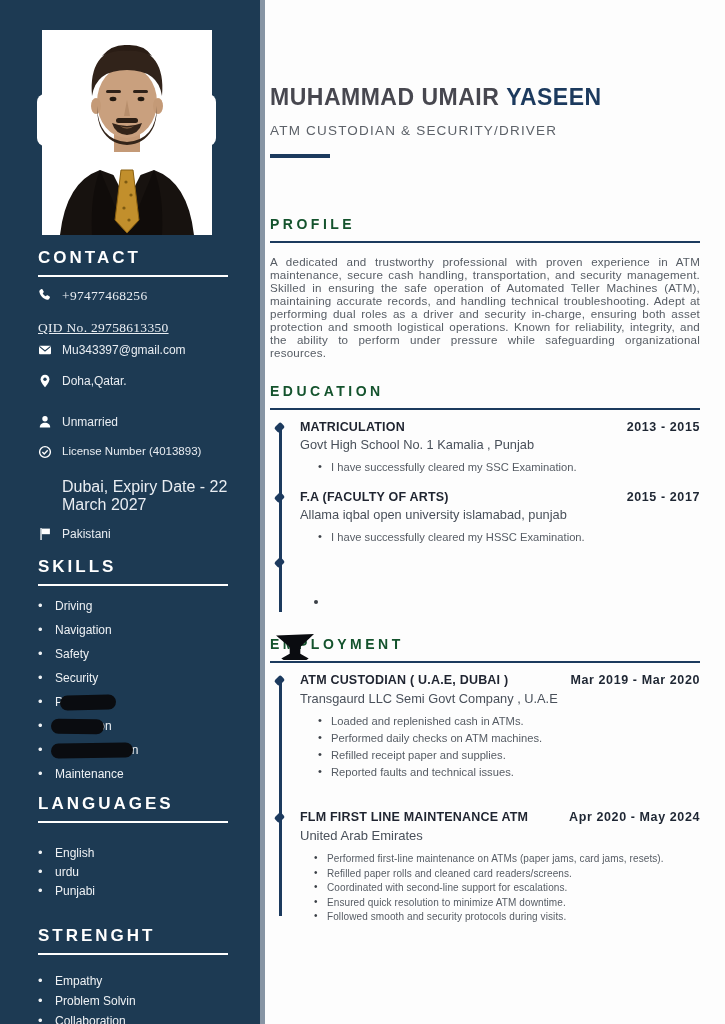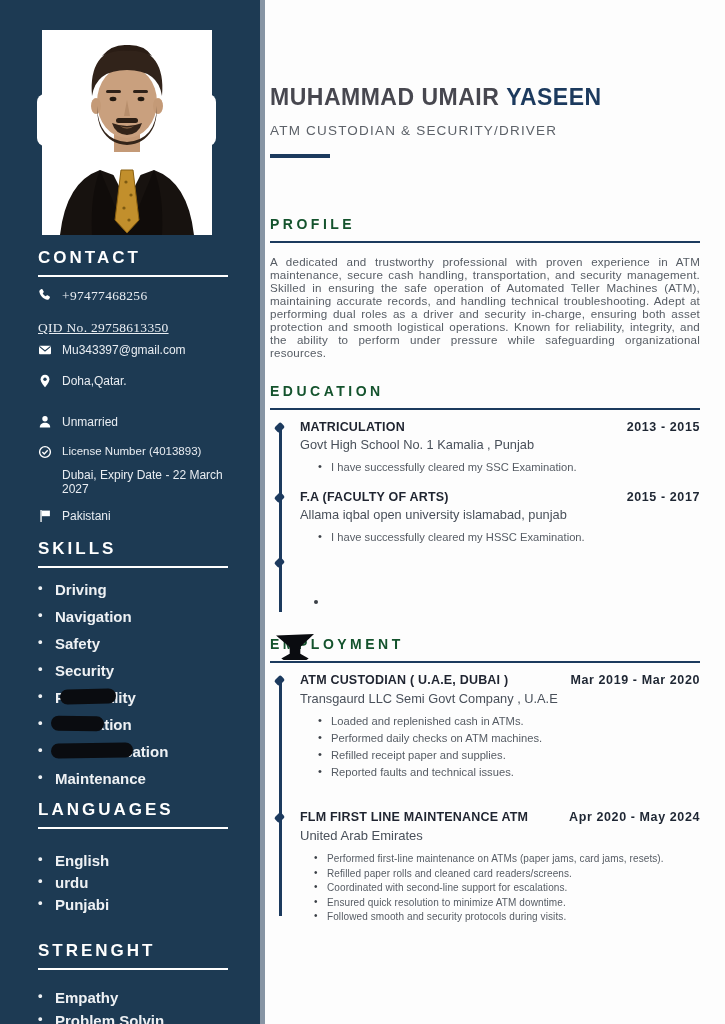--- a/index.html
+++ b/index.html
@@ -34,25 +34,25 @@
   .contact-heading { margin-top:13px; }
   .c-row { display:flex; align-items:flex-start; margin-top:10px; font-size:12px; color:#e9edf2; }
   .c-row .ic { width:14px; height:14px; flex:0 0 14px; margin-right:10px; margin-top:0; }
   .serif-line { font-family:"Liberation Serif", serif; font-size:13.5px; letter-spacing:.3px; }
   .phone-row { margin-top:11px; }
   .qid-row { margin-top:16px;text-decoration:underline; }
   .email-row { margin-top:7px; }
   .loc-row { margin-top:17px; }
   .marital-row { margin-top:27px; }
   .license-row { margin-top:16px; }
-  .indent-row { margin-top:9px; padding-left:24px; font-size:12px; }
+  .indent-row { margin-top:19px; padding-left:24px; font-size:16px; }
   .flag-row { margin-top:13px; }
   .skills-heading { margin-top:16px; }
   .side-list { list-style:none; margin-top:13px; }
-  .side-list li { position:relative; padding-left:17px; font-size:15px; margin-bottom:10px; color:#eef1f4;font-weight:bold; }
+  .side-list li { position:relative; padding-left:17px; font-size:12px; margin-bottom:10px; color:#eef1f4; }
   .side-list li::before { content:"•"; position:absolute; left:0; top:-1px; font-size:13px; }
   .lang-list { margin-top:23px; }
   .lang-list li { margin-bottom:5px; }
   .strength-list { margin-top:19px; }
   .strength-list li { margin-bottom:6px; }
   .languages-heading { margin-top:13px; }
   .strength-heading { margin-top:28px; }
   .redact-blob { position:absolute; background:#0a0c10; height:15px; top:0; border-radius:8px; }
   .blob-1 { left:22px; width:56px; transform:rotate(-1.5deg); }
   .blob-2 { left:13px; width:53px; transform:rotate(1deg); }

